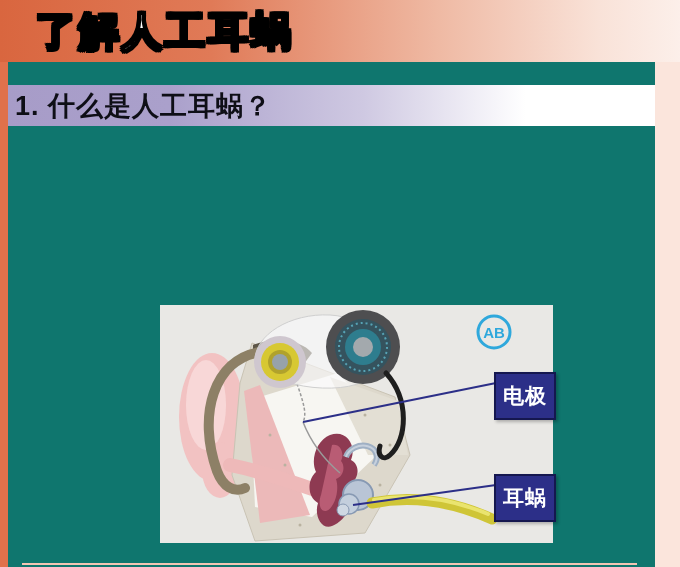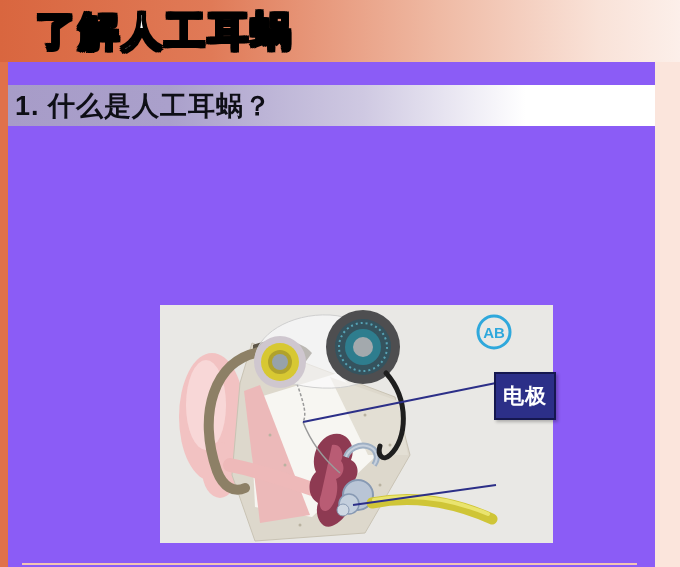--- a/index.html
+++ b/index.html
@@ -19,21 +19,21 @@
   .banner-title{
     margin-left:12px;
     font-size:40px;font-weight:900;color:#ffffff;letter-spacing:3px;
     -webkit-text-stroke:2px #000;
     text-shadow:2px 2px 0 #000,-2px 2px 0 #000,2px -2px 0 #000,-2px -2px 0 #000,0 2px 0 #000,0 -2px 0 #000,2px 0 0 #000,-2px 0 0 #000;
   }
 
   
   .content-panel{
     position:absolute;left:0;top:62px;width:655px;height:505px;
-    background:#8b5cf6;
+    background:#0f766e;
     border-left:8px solid #e0714b;
     box-sizing:border-box;
   }
   .bottom-rule{
     position:absolute;left:14px;bottom:2px;width:615px;height:2px;
     background:#f2c5b3;
   }
 
   
   .section-heading{
@@ -167,18 +167,21 @@
           <text x="334" y="33" text-anchor="middle" font-size="15" font-weight="bold" fill="#2fa8dc" font-family="Liberation Sans, sans-serif">AB</text>
         </g>
 
         <line x1="336" y1="78" x2="143" y2="117" stroke="#2c2f88" stroke-width="2"></line>
         <line x1="336" y1="180" x2="193" y2="200" stroke="#2c2f88" stroke-width="2"></line>
       </svg>
 
       <div class="callout callout-electrode">
         <span>电极</span>
       </div>
+      <div class="callout callout-cochlea">
+        <span>耳蜗</span>
+      </div>
     </div>
 
     <div class="bottom-rule"></div>
   </div>
 
 </div>
 
 </body></html>

